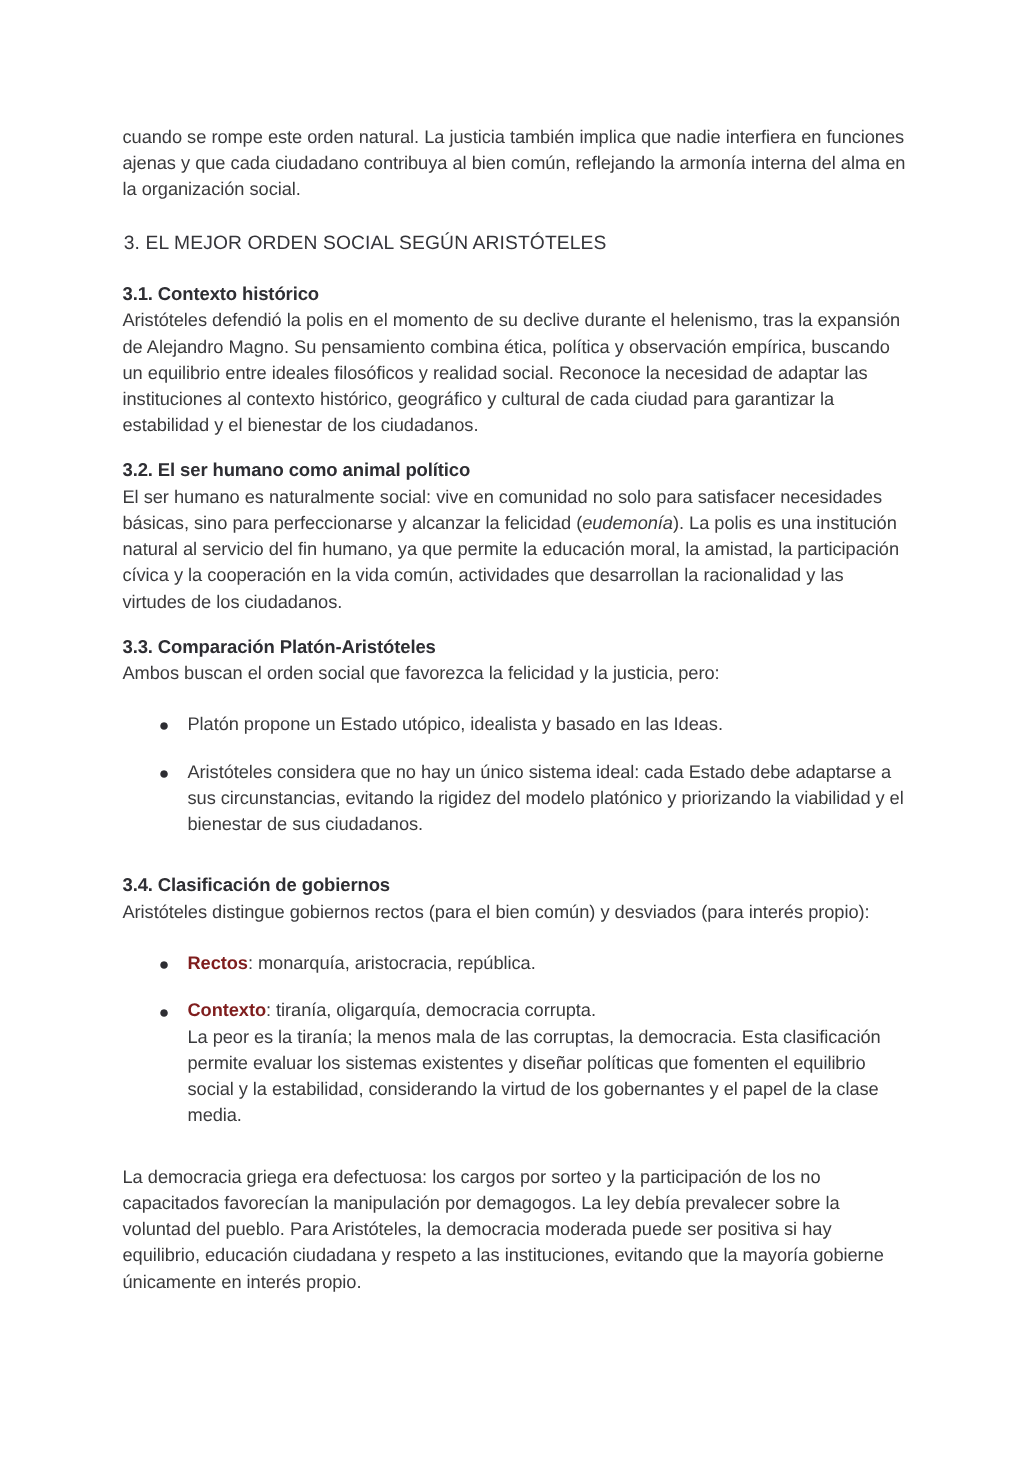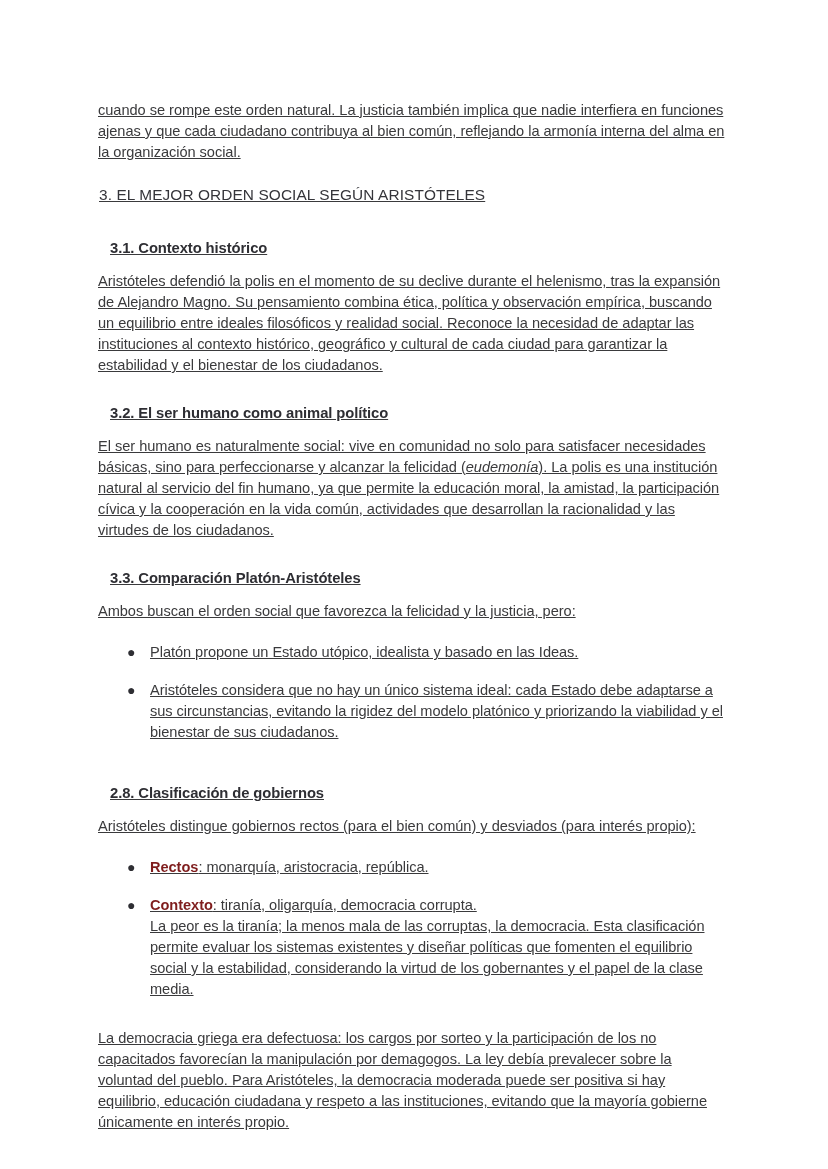--- a/index.html
+++ b/index.html
@@ -21,21 +21,20 @@
     position: relative;
     width: 828px;
     height: 1169px;
     background: #ffffff;
     box-sizing: border-box;
     padding: 100px 102px 0 98px;
   }
 
   .doc-body {
     width: 628px;
-    text-decoration: underline;
   }
 
   
   p.para {
     margin: 0;
     font-size: 14.6px;
     line-height: 21px;
     letter-spacing: -0.05px;
     color: #3a3a3c;
     text-align: left;
@@ -51,21 +50,21 @@
     margin: 1px;
     font-size: 15.4px;
     font-weight: 400;
     line-height: 21px;
     letter-spacing: 0.1px;
     color: #35353a;
   }
 
   
   h2.sub-heading {
-    margin: 12px;
+    margin: 0;
     font-size: 14.8px;
     font-weight: 700;
     line-height: 21px;
     letter-spacing: -0.1px;
     color: #2e2e33;
   }
 
   
   ul.bullets {
     margin: 0;
@@ -136,21 +135,21 @@
         <span>Platón propone un Estado utópico, idealista y basado en las Ideas.</span>
       </li>
       <li>
         <span class="marker">●</span>
         <span class="cont"> Aristóteles considera que no hay un único sistema ideal: cada Estado debe adaptarse a sus circunstancias, evitando la rigidez del modelo platónico y priorizando la viabilidad y el bienestar de sus ciudadanos.</span>
       </li>
     </ul>
 
     <div class="spacer-xl"></div>
 
-    <h2 class="sub-heading">2.8. Clasificación de gobiernos</h2>
+    <h2 class="sub-heading">3.4. Clasificación de gobiernos</h2>
     <p class="para"> Aristóteles distingue gobiernos rectos (para el bien común) y desviados (para interés propio):</p>
 
     <div class="spacer-lg"></div>
 
     <ul class="bullets">
       <li>
         <span class="marker">●</span>
         <span class="bold">Rectos</span><span>: monarquía, aristocracia, república.</span>
       </li>
       <li>

